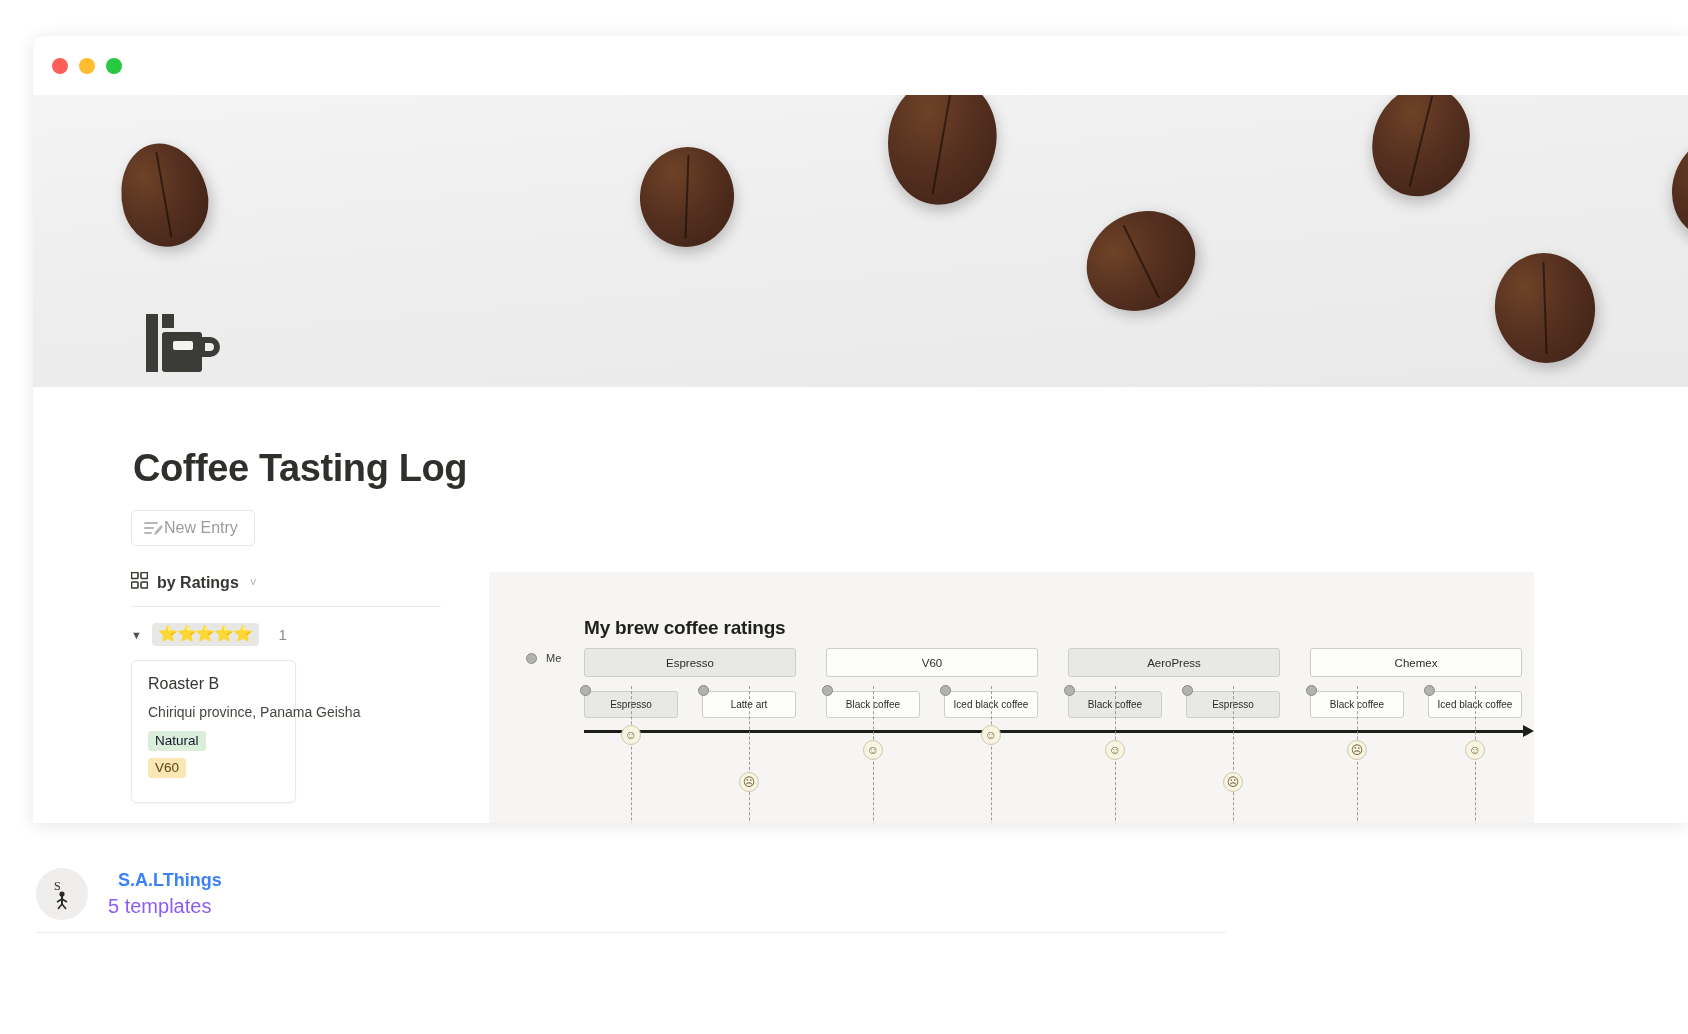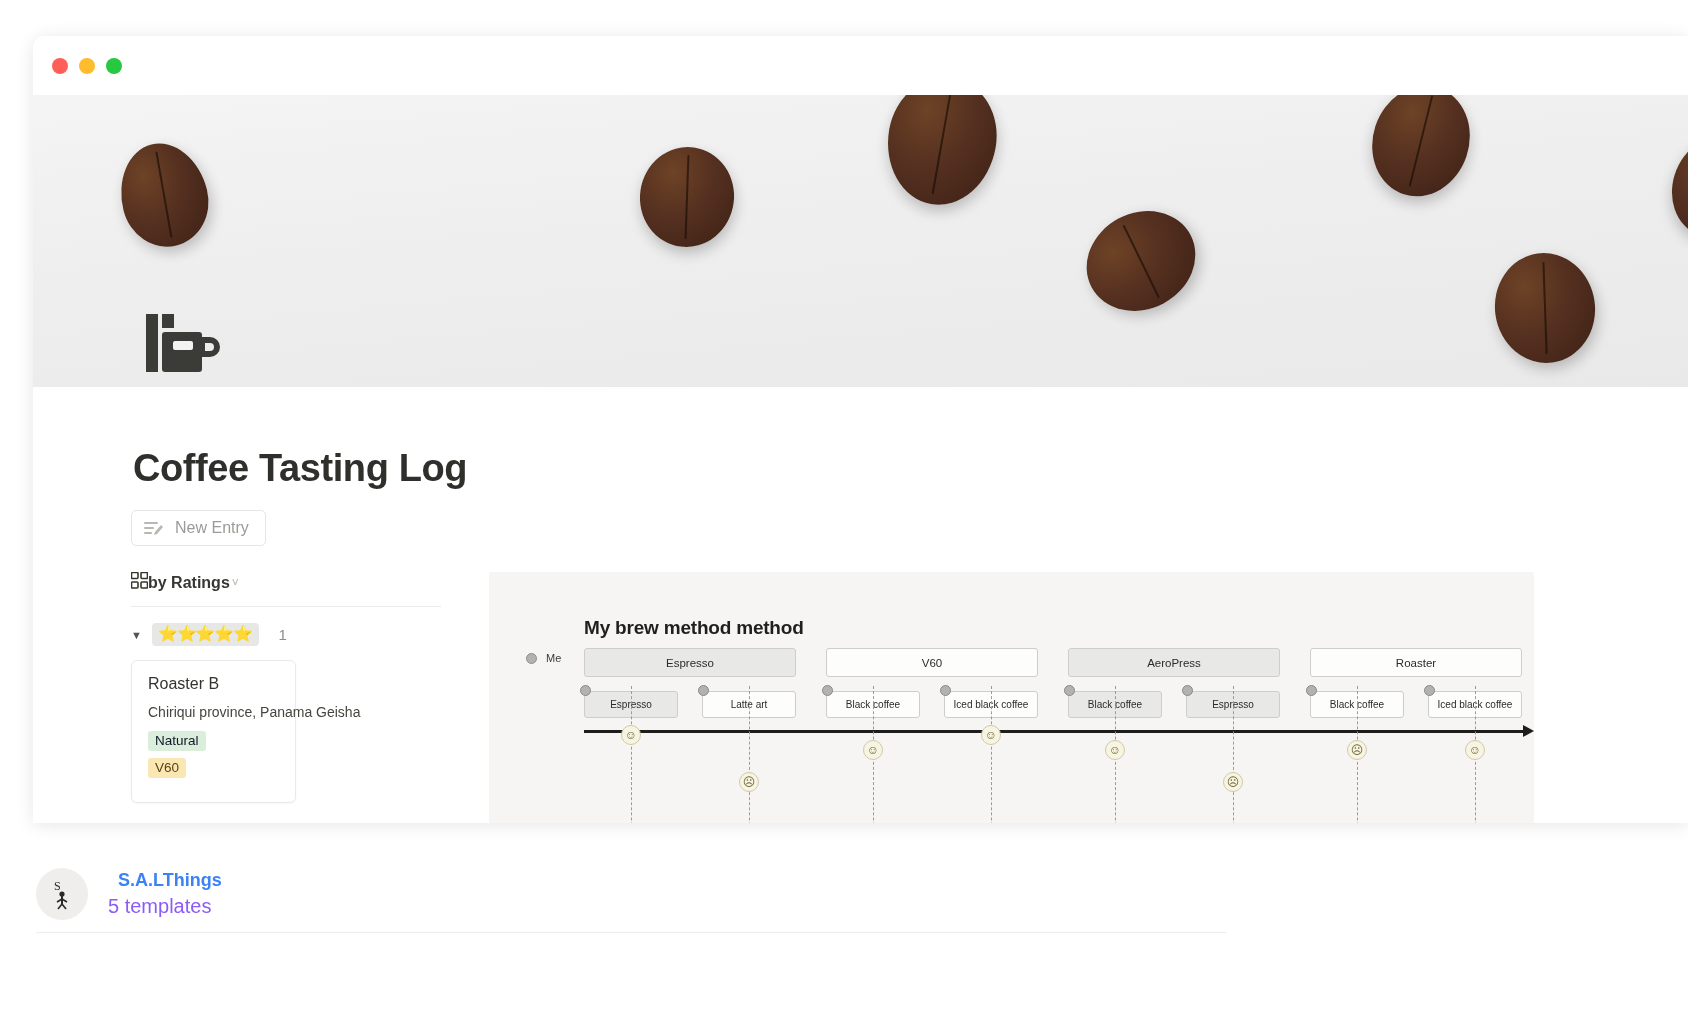--- a/index.html
+++ b/index.html
@@ -56,32 +56,32 @@
   .page-icon { position:absolute; left:111px; top:272px; width:76px; height:70px; z-index:4; }
 
   
   .doc { position:relative; padding: 60px 0 0 0; background:#fff; height:436px; }
   .doc-title {
     margin-left:100px; font-size:38px; font-weight:bold; color:#2f2f2c;
     letter-spacing:-0.4px;
   }
   .new-entry {
     margin-left:98px; margin-top:20px;
-    display:inline-flex; align-items:center; gap:11px;
+    display:inline-flex; align-items:center; 
     border:1px solid #e6e6e4; border-radius:5px;
     padding:8px 16px 8px 12px; background:#fff;
     font-size:16px; color:#9b9b97;
   }
   .new-entry svg { display:block; }
 
   .columns { display:flex; margin-top:26px; }
 
   
   .sidebar { width:310px; margin-left:98px; flex:none; }
-  .group-head { display:flex; align-items:center; padding-bottom:13px;
+  .group-head { display:flex; align-items:center; gap:9px; padding-bottom:13px;
     border-bottom:1px solid #eaeae8; }
   .group-head .lbl { font-size:16px; font-weight:bold; color:#363632; }
   .chev-sm { color:#b4b4b0; font-size:12px; margin-left:2px; }
 
   .rgroup { margin-top:16px; display:flex; align-items:center; gap:10px; }
   .caret { font-size:11px; color:#55554f; width:11px; }
   .stars {
     background:#e7e7e5; border-radius:4px; padding:3px 6px 4px;
     font-size:16px; letter-spacing:-1px; line-height:1; white-space:nowrap;
     color:#f5b301;
@@ -250,21 +250,21 @@
             </div>
             <div class="tagrow">
               <span class="tag amber">V60</span>
             </div>
           </div>
 
         </div>
 
         <div class="chartwrap">
 
-          <div class="chart-title">My brew method method</div>
+          <div class="chart-title">My brew coffee ratings</div>
 
           <div class="legend">
             <span class="legend-dot"></span>
             <span class="legend-lbl">Me</span>
           </div>
 
           <div class="methods">
 
             <div class="method">
               <div class="mbox shade">Espresso</div>
@@ -302,21 +302,21 @@
                   <div class="sbox shade">Black coffee</div>
                 </div>
                 <div class="sub">
                   <span class="knob"></span>
                   <div class="sbox shade">Espresso</div>
                 </div>
               </div>
             </div>
 
             <div class="method">
-              <div class="mbox plain">Roaster</div>
+              <div class="mbox plain">Chemex</div>
               <div class="subs">
                 <div class="sub">
                   <span class="knob"></span>
                   <div class="sbox plain">Black coffee</div>
                 </div>
                 <div class="sub">
                   <span class="knob"></span>
                   <div class="sbox plain">Iced black coffee</div>
                 </div>
               </div>

